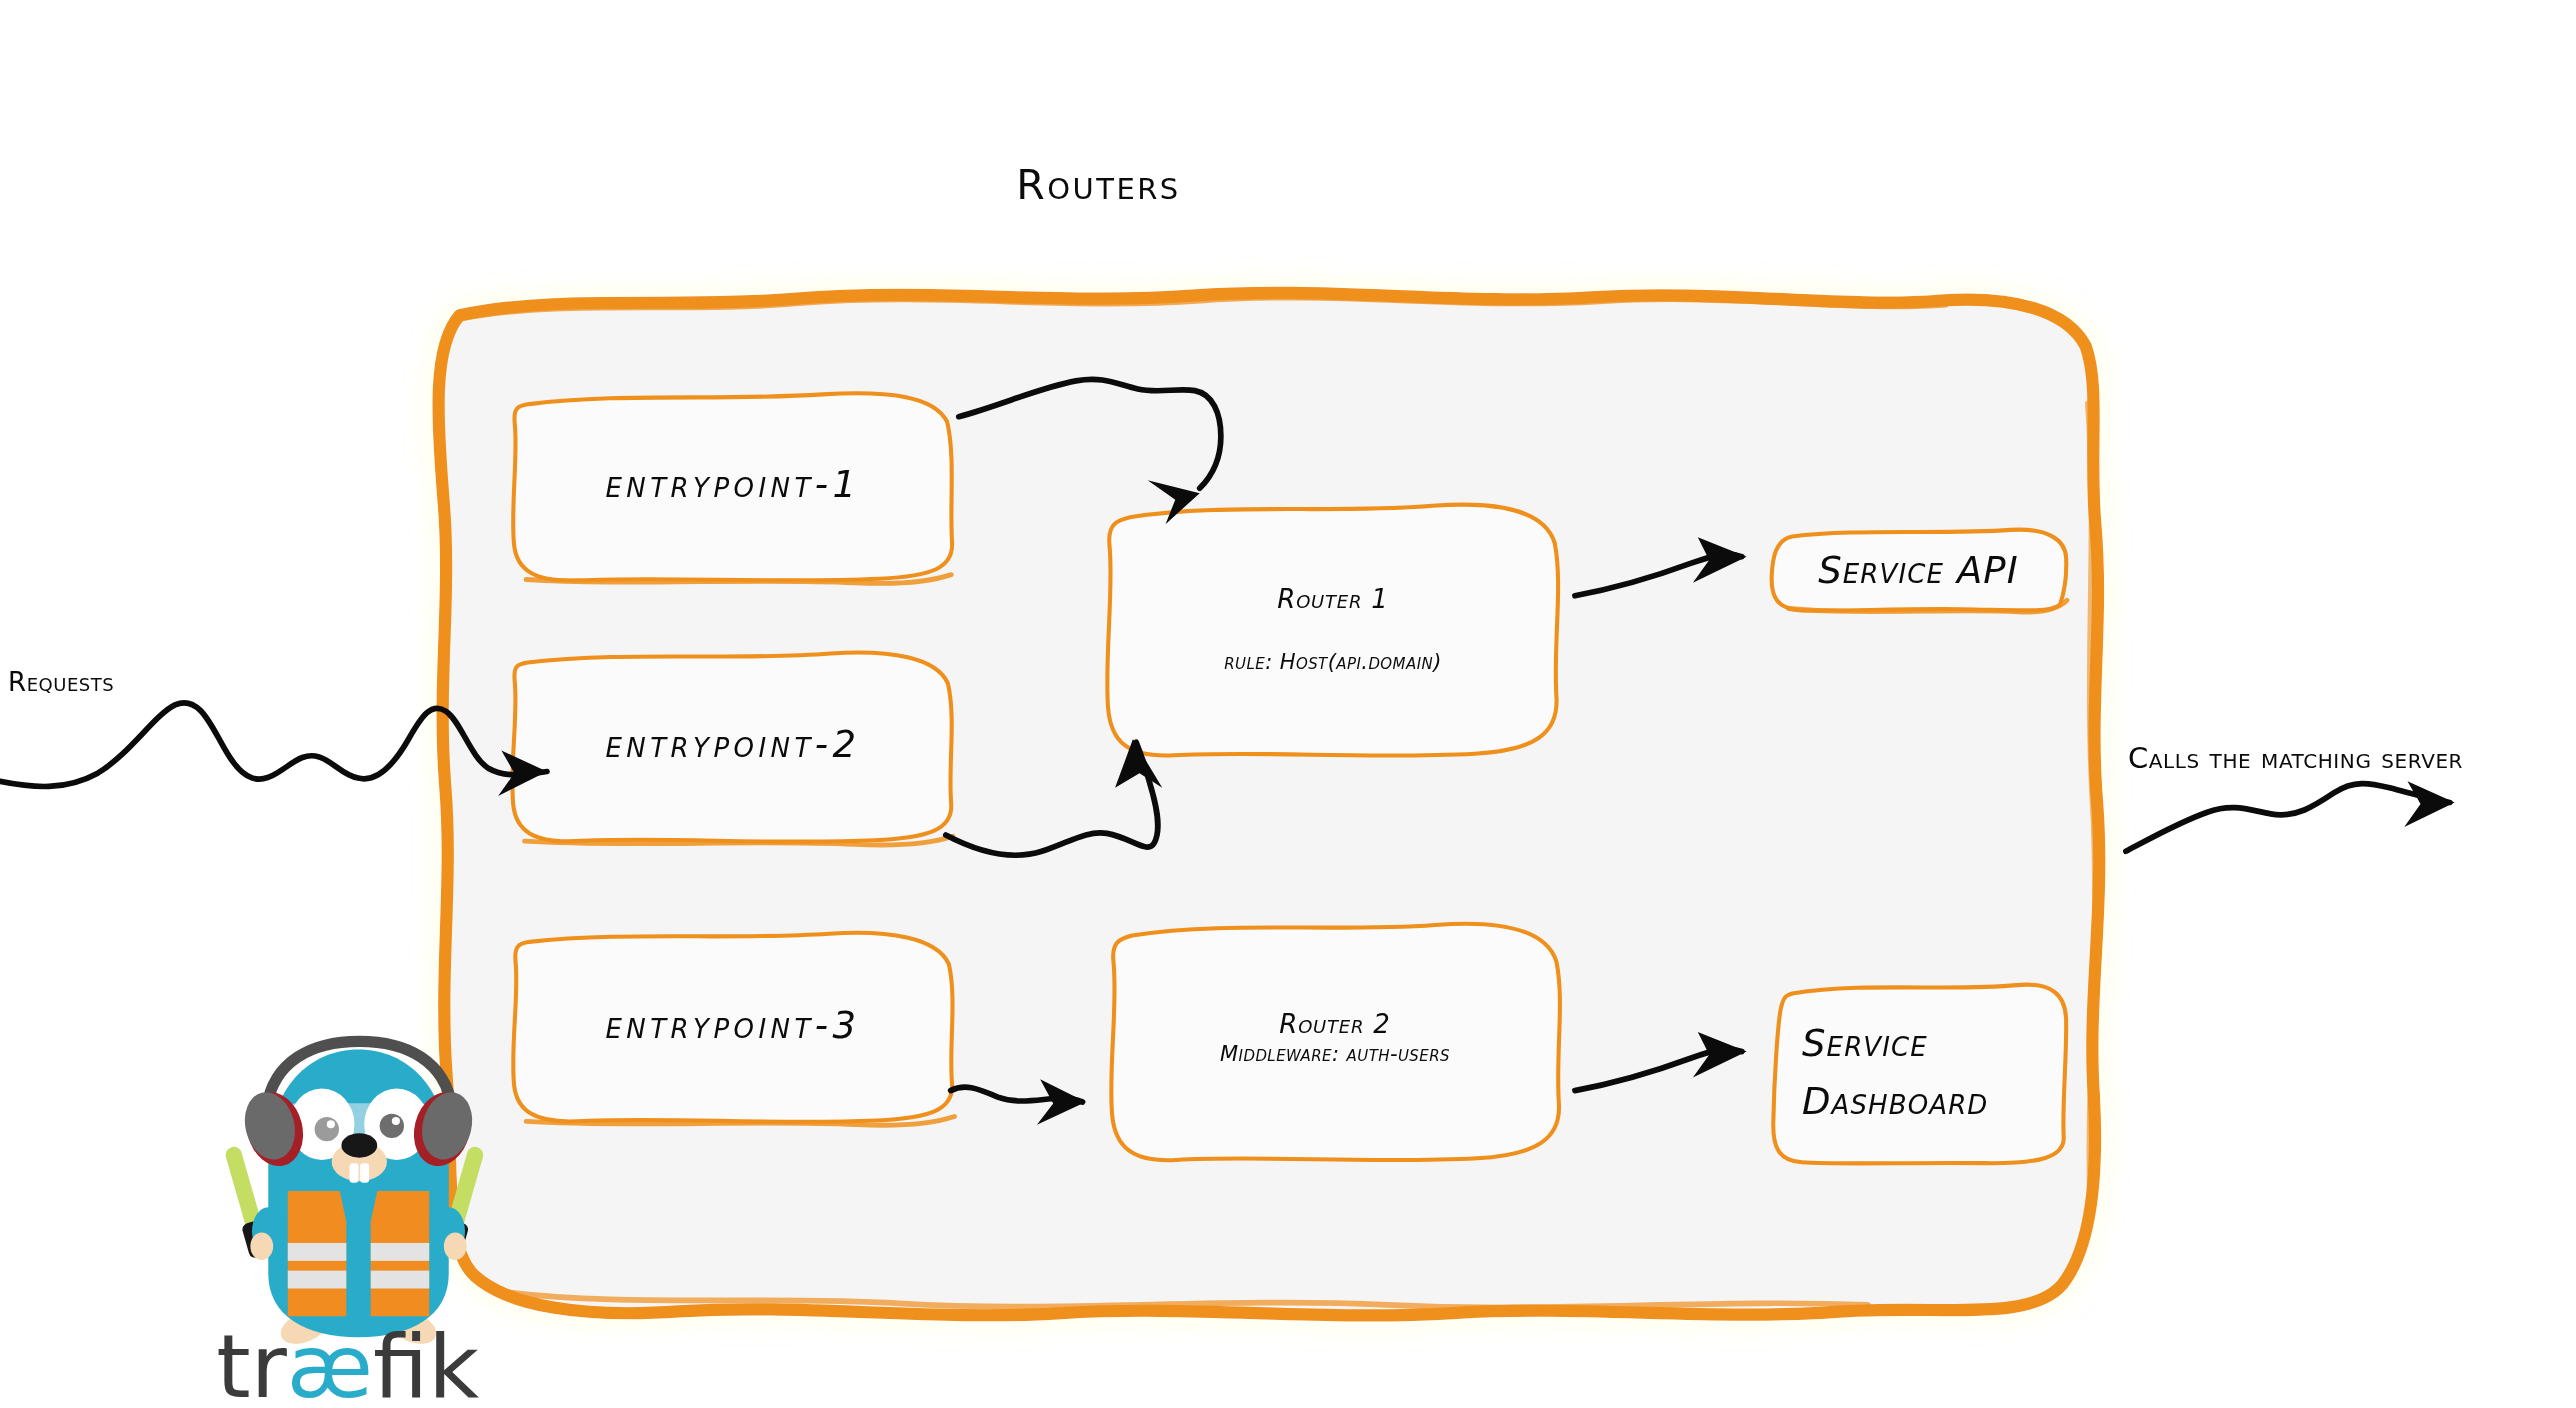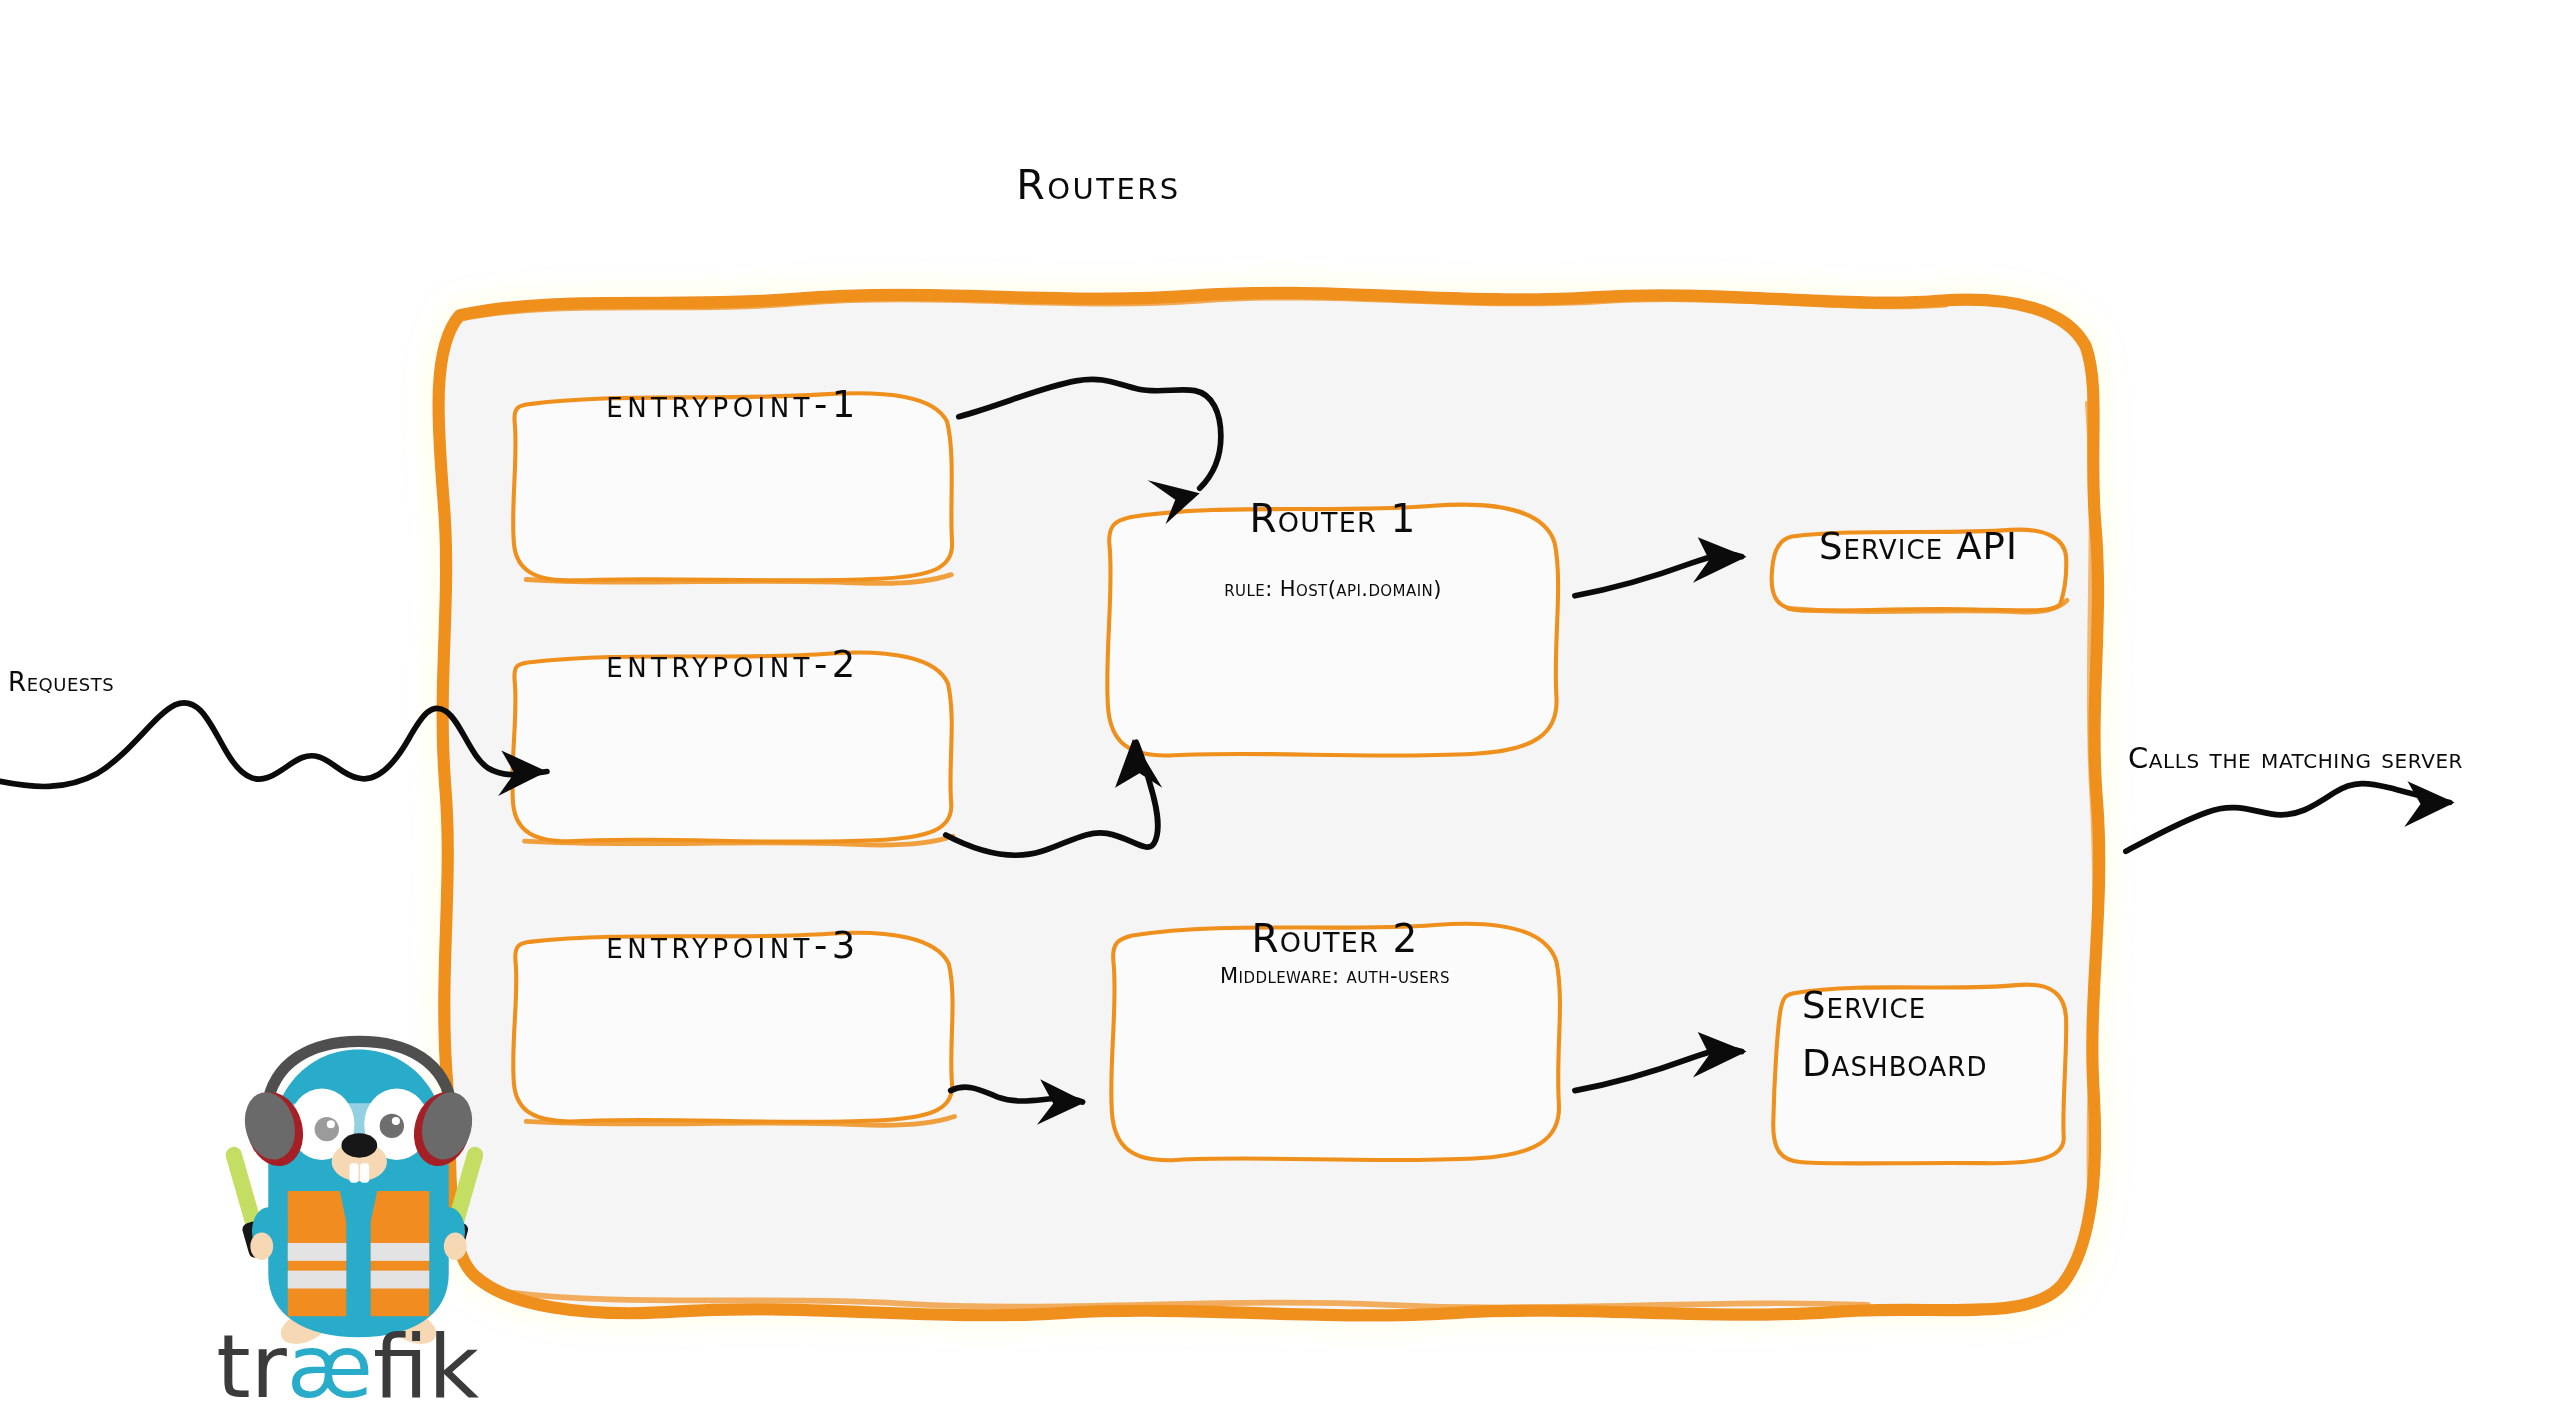--- a/index.html
+++ b/index.html
@@ -65,36 +65,37 @@
     width: 100%;
     height: 100%;
     overflow: visible;
   }
   .sketchbox .boxlabel {
     position: absolute;
     inset: 0;
     display: flex;
     flex-direction: column;
     align-items: center;
-    justify-content: flex-start;
+    justify-content: center;
     pointer-events: none;
+    font-style: italic;
   }
 
   
   .entrypoint-box { width: 456px; height: 203px; }
   .entrypoint-box .boxlabel { font-size: 37px; letter-spacing: 0.12em; }
   #entrypoint-1 { left: 505px; top: 383px; }
   #entrypoint-2 { left: 505px; top: 643px; }
   #entrypoint-3 { left: 505px; top: 924px; }
 
   
   #router-1 { left: 1099px; top: 496px; width: 468px; height: 265px; }
   #router-2 { left: 1103px; top: 916px; width: 464px; height: 248px; }
 
-  .router-title { font-size: 39px; letter-spacing: 0.03em; }
+  .router-title { font-size: 26px; letter-spacing: 0.03em; }
   .router-line  { font-size: 21px; letter-spacing: 0.02em; }
   #router-1 .router-title { margin-bottom: 36px; }
   #router-2 .router-title { margin-bottom: 3px; }
   #router-2 .router-line  { margin-bottom: 4.9px; }
 
   
   #service-api { left: 1766px; top: 525px; width: 305px; height: 90px; }
   #service-api .boxlabel { font-size: 37px; letter-spacing: 0.03em; }
   #service-dashboard { left: 1766px; top: 977px; width: 305px; height: 191px; }
   #service-dashboard .boxlabel {

